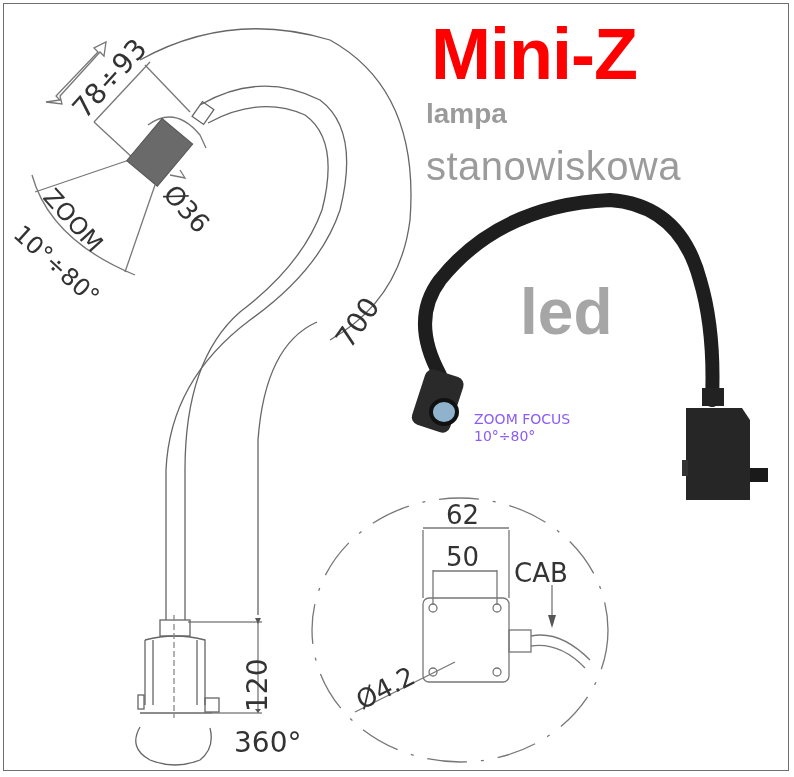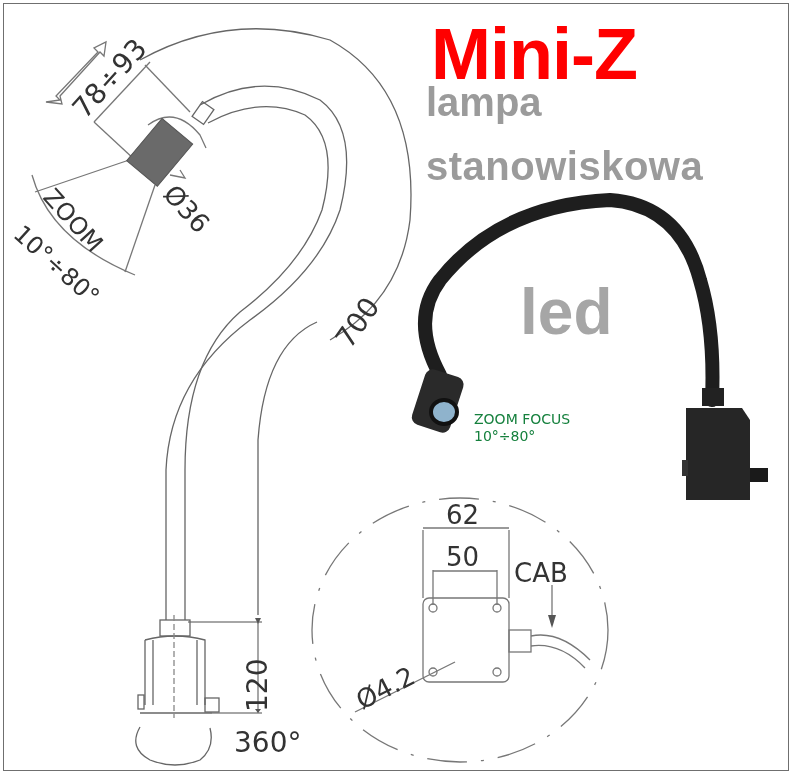--- a/index.html
+++ b/index.html
@@ -1,23 +1,23 @@
 <!DOCTYPE html>
 <html><head>
   <meta charset="utf-8">
   <style>
     html, body { margin: 0; padding: 0; background: #ffffff; }
     body { width: 794px; height: 777px; position: relative; overflow: hidden; font-family: "DejaVu Sans", sans-serif; }
     .frame { position: absolute; left: 3px; top: 3px; width: 786px; height: 768px; border: 1.5px solid #6f6f6f; box-sizing: border-box; background: #fff; }
     svg.drawing { position: absolute; left: 0; top: 0; }
     .title { position: absolute; left: 425px; top: 18px; font-family: "Liberation Sans", sans-serif; font-weight: bold; font-size: 72px; line-height: 72px; color: #ff0000; letter-spacing: -1px; margin-left: 6px; }
-    .subtitle1 { position: absolute; left: 426px; top: 80px; font-family: "Liberation Sans", sans-serif; font-weight: bold; font-size: 40px; line-height: 44px; color: #9b9b9b; }
-    .subtitle2 { position: absolute; left: 426px; top: 144px; font-family: "Liberation Sans", sans-serif; font-weight: bold; font-size: 40px; line-height: 44px; color: #9b9b9b; letter-spacing: 0.5px; }
+    .subtitle1 { position: absolute; left: 426px; top: 92px; font-family: "Liberation Sans", sans-serif; font-weight: bold; font-size: 28px; line-height: 44px; color: #9b9b9b; }
+    .subtitle2 { position: absolute; left: 426px; top: 144px; font-family: "Liberation Sans", sans-serif; font-weight: normal; font-size: 40px; line-height: 44px; color: #9b9b9b; letter-spacing: 0.5px; }
     .led { position: absolute; left: 520px; top: 280px; font-family: "Liberation Sans", sans-serif; font-weight: bold; font-size: 64px; line-height: 64px; color: #a6a6a6; text-align: center; }
-    .zoomfocus { position: absolute; left: 474px; top: 411px; font-family: "DejaVu Sans", sans-serif; font-size: 14px; line-height: 17px; color: #15803d; }
+    .zoomfocus { position: absolute; left: 474px; top: 411px; font-family: "DejaVu Sans", sans-serif; font-size: 14px; line-height: 17px; color: #8b5cf6; }
     .dim { font-family: "DejaVu Sans", sans-serif; fill: #333; }
   </style>
 </head>
 <body>
 
 <div class="frame"></div>
 
 <svg class="drawing" width="794" height="777" viewBox="0 0 794 777">
   <g fill="none" stroke="#666" stroke-width="1.3">
 

